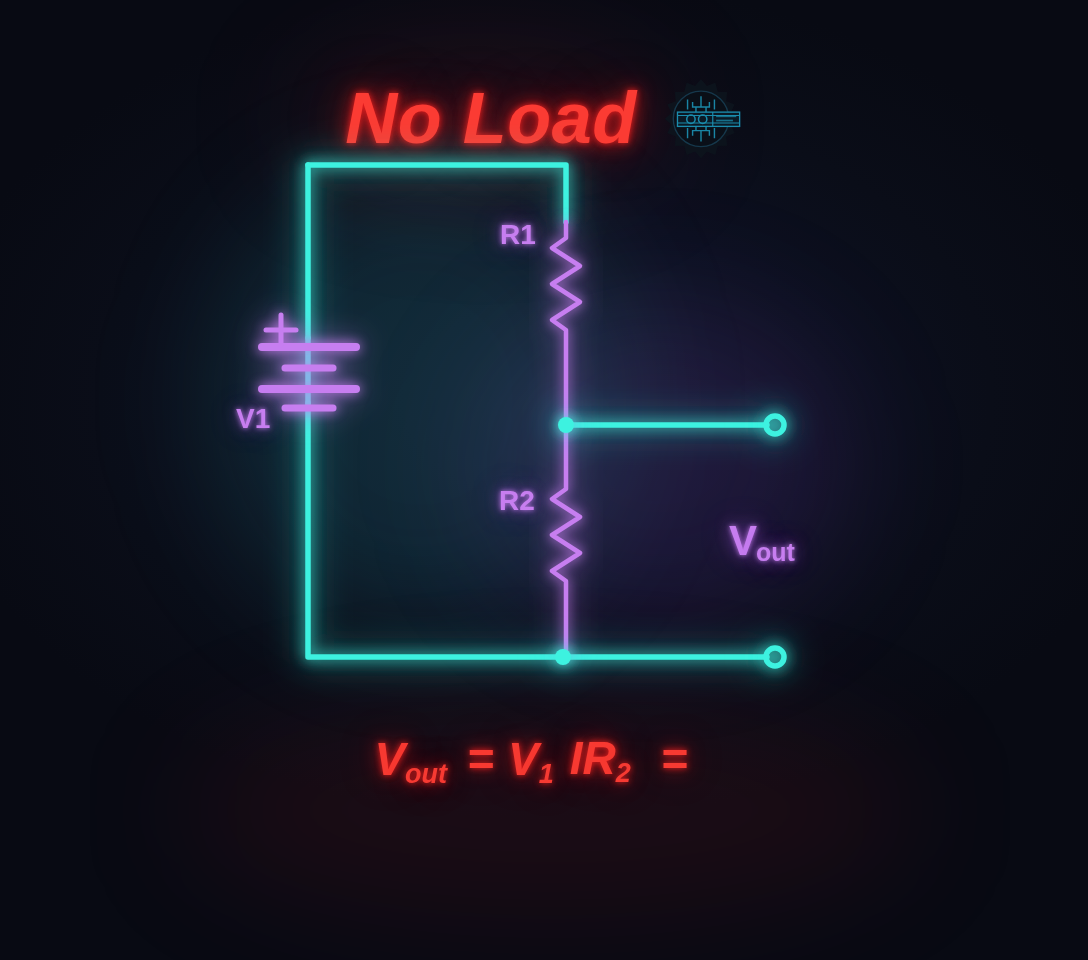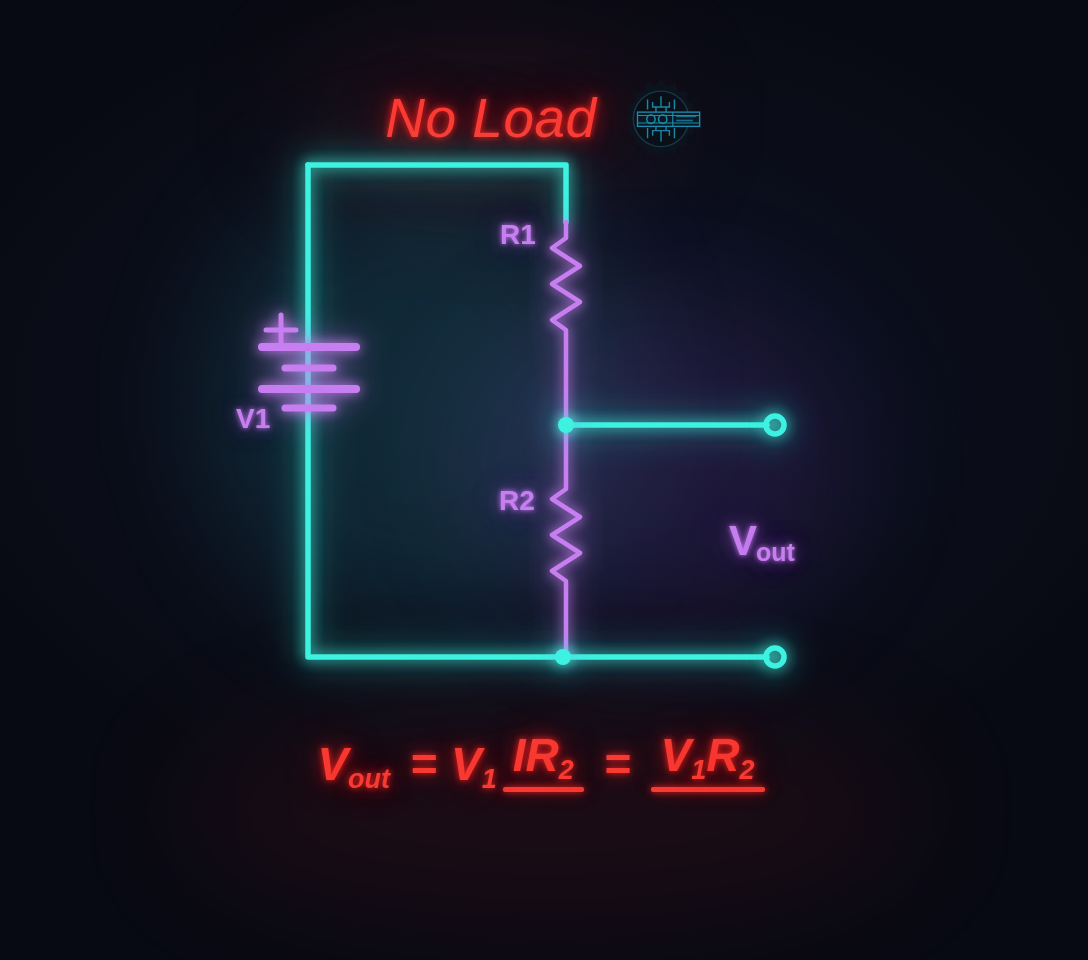--- a/index.html
+++ b/index.html
@@ -49,22 +49,22 @@
   #title-row {
     position: absolute;
     left: 0; top: 76px;
     width: 1088px;
     display: flex;
     align-items: center;
     justify-content: center;
     gap: 22px;
   }
   #title-text {
-    font-size: 55px;
-    font-weight: normal;
+    font-size: 72px;
+    font-weight: bold;
     font-style: italic;
     color: #fb3b33;
     letter-spacing: 0.5px;
     text-shadow:
       0 0 6px rgba(245,32,32,0.95),
       0 0 18px rgba(240,28,28,0.70),
       0 0 38px rgba(230,25,25,0.45),
       0 0 70px rgba(220,20,20,0.25);
     white-space: nowrap;
   }
@@ -150,21 +150,21 @@
     top: 8px;
   }
   .op {
     font-size: 46px;
     font-weight: bold;
     font-style: italic;
     padding: 0 14px;
   }
   .frac {
     display: inline-flex;
-    flex-direction: column;
+    flex-direction: row;
     align-items: center;
     justify-content: center;
     margin: 0 6px;
   }
   .frac .num, .frac .den {
     font-size: 46px;
     font-weight: bold;
     font-style: italic;
     line-height: 1.04;
     white-space: nowrap;
@@ -306,19 +306,18 @@
     <span class="term"><span>V</span><span class="sub">1</span></span>
 
     <span class="frac">
       <span class="num"><span>IR</span><span class="sub">2</span></span>
       <span class="bar"></span>
     </span>
 
     <span class="op">=</span>
 
     <span class="frac">
-      <span class="num"><span>V</span><span class="sub">1</span><span>R</span><span class="sub">2</span></span>
       <span class="bar"></span>
     </span>
 
   </div>
 
 </div>
 
 </body></html>

